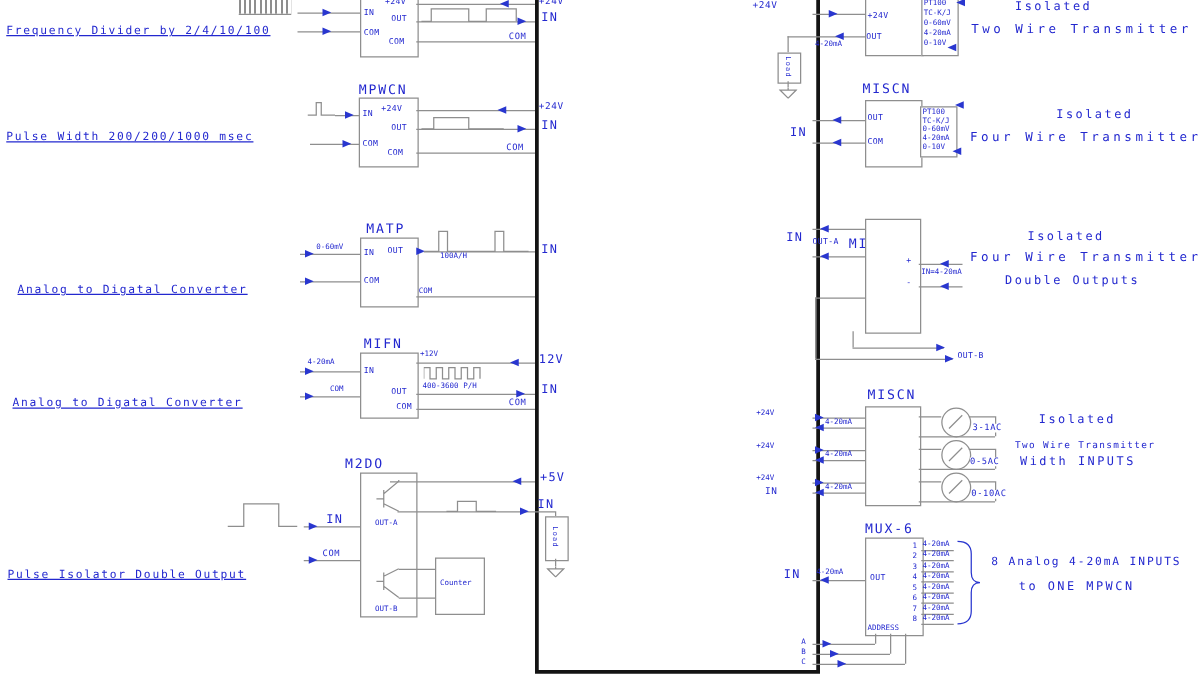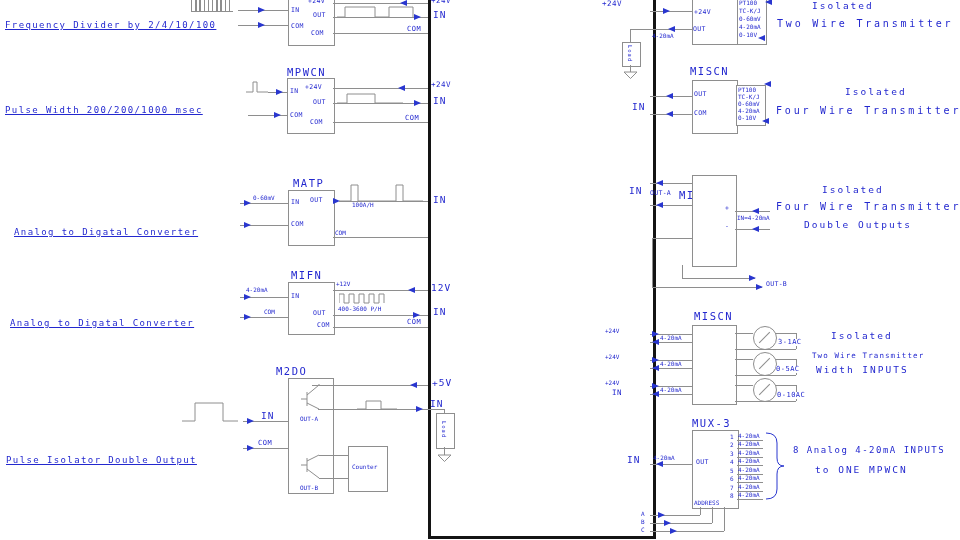--- a/index.html
+++ b/index.html
@@ -296,21 +296,21 @@
   <div class="c circ" style="left:753px;top:378px;width:22px;height:22px;"></div>
   <div class="c slash" style="left:757px;top:389px;width:15px;"></div>
   <div class="c hl" style="left:775px;top:385px;width:21px;"></div>
   <div class="c vl" style="left:796px;top:385px;height:16px;"></div>
   <div class="c hl" style="left:735px;top:401px;width:61px;"></div>
   <div class="c t f6" style="left:777px;top:392px;background:#fff;">0-10AC</div>
   <div class="c t rtm" style="left:831px;top:331px;">Isolated</div>
   <div class="c t rts" style="left:812px;top:352px;">Two Wire Transmitter</div>
   <div class="c t rtm" style="left:816px;top:365px;">Width INPUTS</div>
 
-  <div class="c t mt" style="left:692px;top:418px;">MUX-3</div>
+  <div class="c t mt" style="left:692px;top:418px;">MUX-6</div>
   <div class="c bx" style="left:692px;top:430px;width:45px;height:77px;"></div>
   <div class="c t f5" style="left:696px;top:459px;">OUT</div>
   <div class="c hl" style="left:650px;top:464px;width:42px;"></div>
   <div class="c al" style="left:656px;top:460.5px;"></div>
   <div class="c t f4" style="left:653px;top:455px;">4-20mA</div>
   <div class="c t f9" style="left:627px;top:455px;">IN</div>
 
   <div class="c t f4" style="left:730px;top:434px;">1</div>
     <div class="c t f4" style="left:738px;top:433px;">4-20mA</div>
     <div class="c hl" style="left:737px;top:440px;width:26px;"></div>

